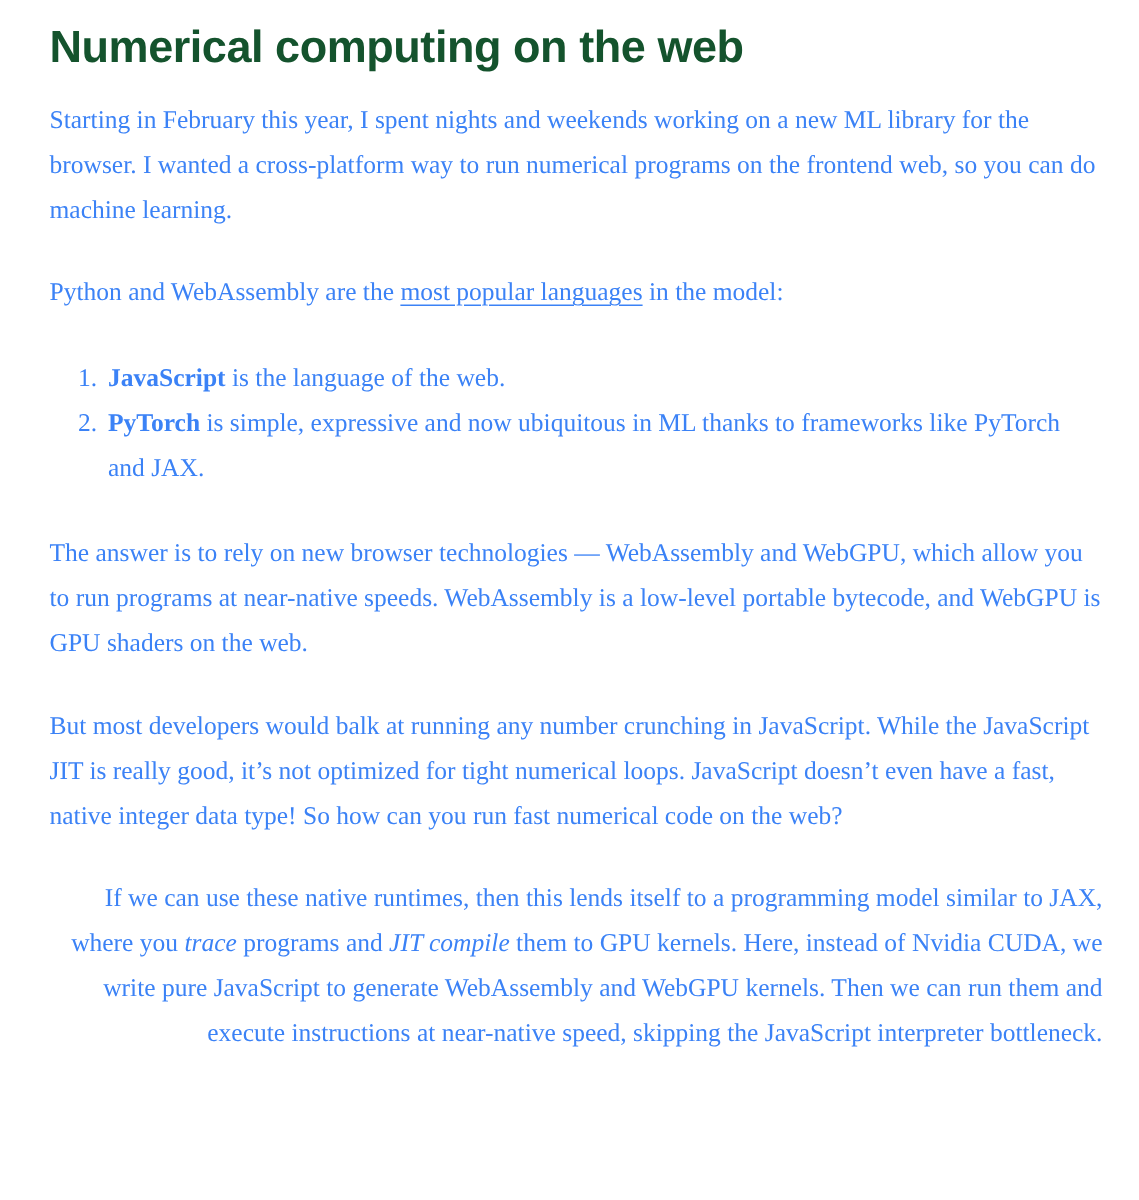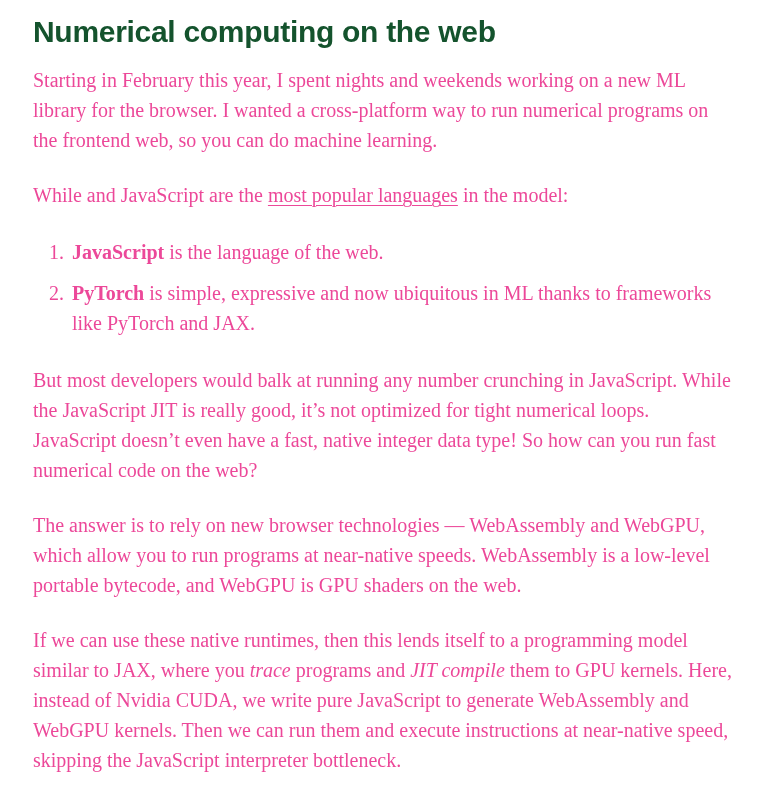--- a/index.html
+++ b/index.html
@@ -19,38 +19,38 @@
     font-family: "Liberation Sans", sans-serif;
     font-weight: 700;
     font-size: 30px;
     line-height: 40px;
     letter-spacing: -0.3px;
     color: #14532d;
     margin: 0 0 13px 0;
   }
   .article-body {
     font-family: "Liberation Serif", serif;
-    font-size: 20px;
+    font-size: 17px;
     line-height: 30px;
-    color: #ec4899;
+    color: #3b82f6;
     max-width: 702px;
   }
   .article-body p {
     margin: 0 0 25px 0;
   }
   .article-body p:last-child {
     margin-bottom: 0;
+    text-align: right;
   }
   .article-body ol {
     margin: 27px 0 27px 0;
     padding-left: 36px;
   }
   .article-body li {
     padding-left: 3px;
-    margin-bottom: 11px;
   }
   .article-body li:last-child {
     margin-bottom: 0;
   }
   .article-body a {
     color: inherit;
     text-decoration: underline;
     text-underline-offset: 3px;
     text-decoration-thickness: 1px;
     cursor: pointer;
@@ -62,22 +62,22 @@
     font-style: italic;
   }
 </style>
 </head>
 <body>
 
 <main class="article">
   <h1 class="page-title">Numerical computing on the web</h1>
   <div class="article-body">
       <p><span>Starting in February this year, I spent nights and weekends working on a new ML library for the browser. I wanted a cross-platform way to run numerical programs on the frontend web, so you can do machine learning.</span></p>
-      <p><span>While and JavaScript are the </span><a href="#">most popular languages</a><span> in the model:</span></p>
+      <p><span>Python and WebAssembly are the </span><a href="#">most popular languages</a><span> in the model:</span></p>
       <ol>
         <li><strong>JavaScript</strong><span> is the language of the web.</span></li>
         <li><strong>PyTorch</strong><span> is simple, expressive and now ubiquitous in ML thanks to frameworks like PyTorch and JAX.</span></li>
       </ol>
+      <p><span>The answer is to rely on new browser technologies — WebAssembly and WebGPU, which allow you to run programs at near-native speeds. WebAssembly is a low-level portable bytecode, and WebGPU is GPU shaders on the web.</span></p>
       <p><span>But most developers would balk at running any number crunching in JavaScript. While the JavaScript JIT is really good, it’s not optimized for tight numerical loops. JavaScript doesn’t even have a fast, native integer data type! So how can you run fast numerical code on the web?</span></p>
-      <p><span>The answer is to rely on new browser technologies — WebAssembly and WebGPU, which allow you to run programs at near-native speeds. WebAssembly is a low-level portable bytecode, and WebGPU is GPU shaders on the web.</span></p>
       <p><span>If we can use these native runtimes, then this lends itself to a programming model similar to JAX, where you </span><em>trace</em><span> programs and </span><em>JIT compile</em><span> them to GPU kernels. Here, instead of Nvidia CUDA, we write pure JavaScript to generate WebAssembly and WebGPU kernels. Then we can run them and execute instructions at near-native speed, skipping the JavaScript interpreter bottleneck.</span></p>
     </div>
 </main>
 
 </body></html>

